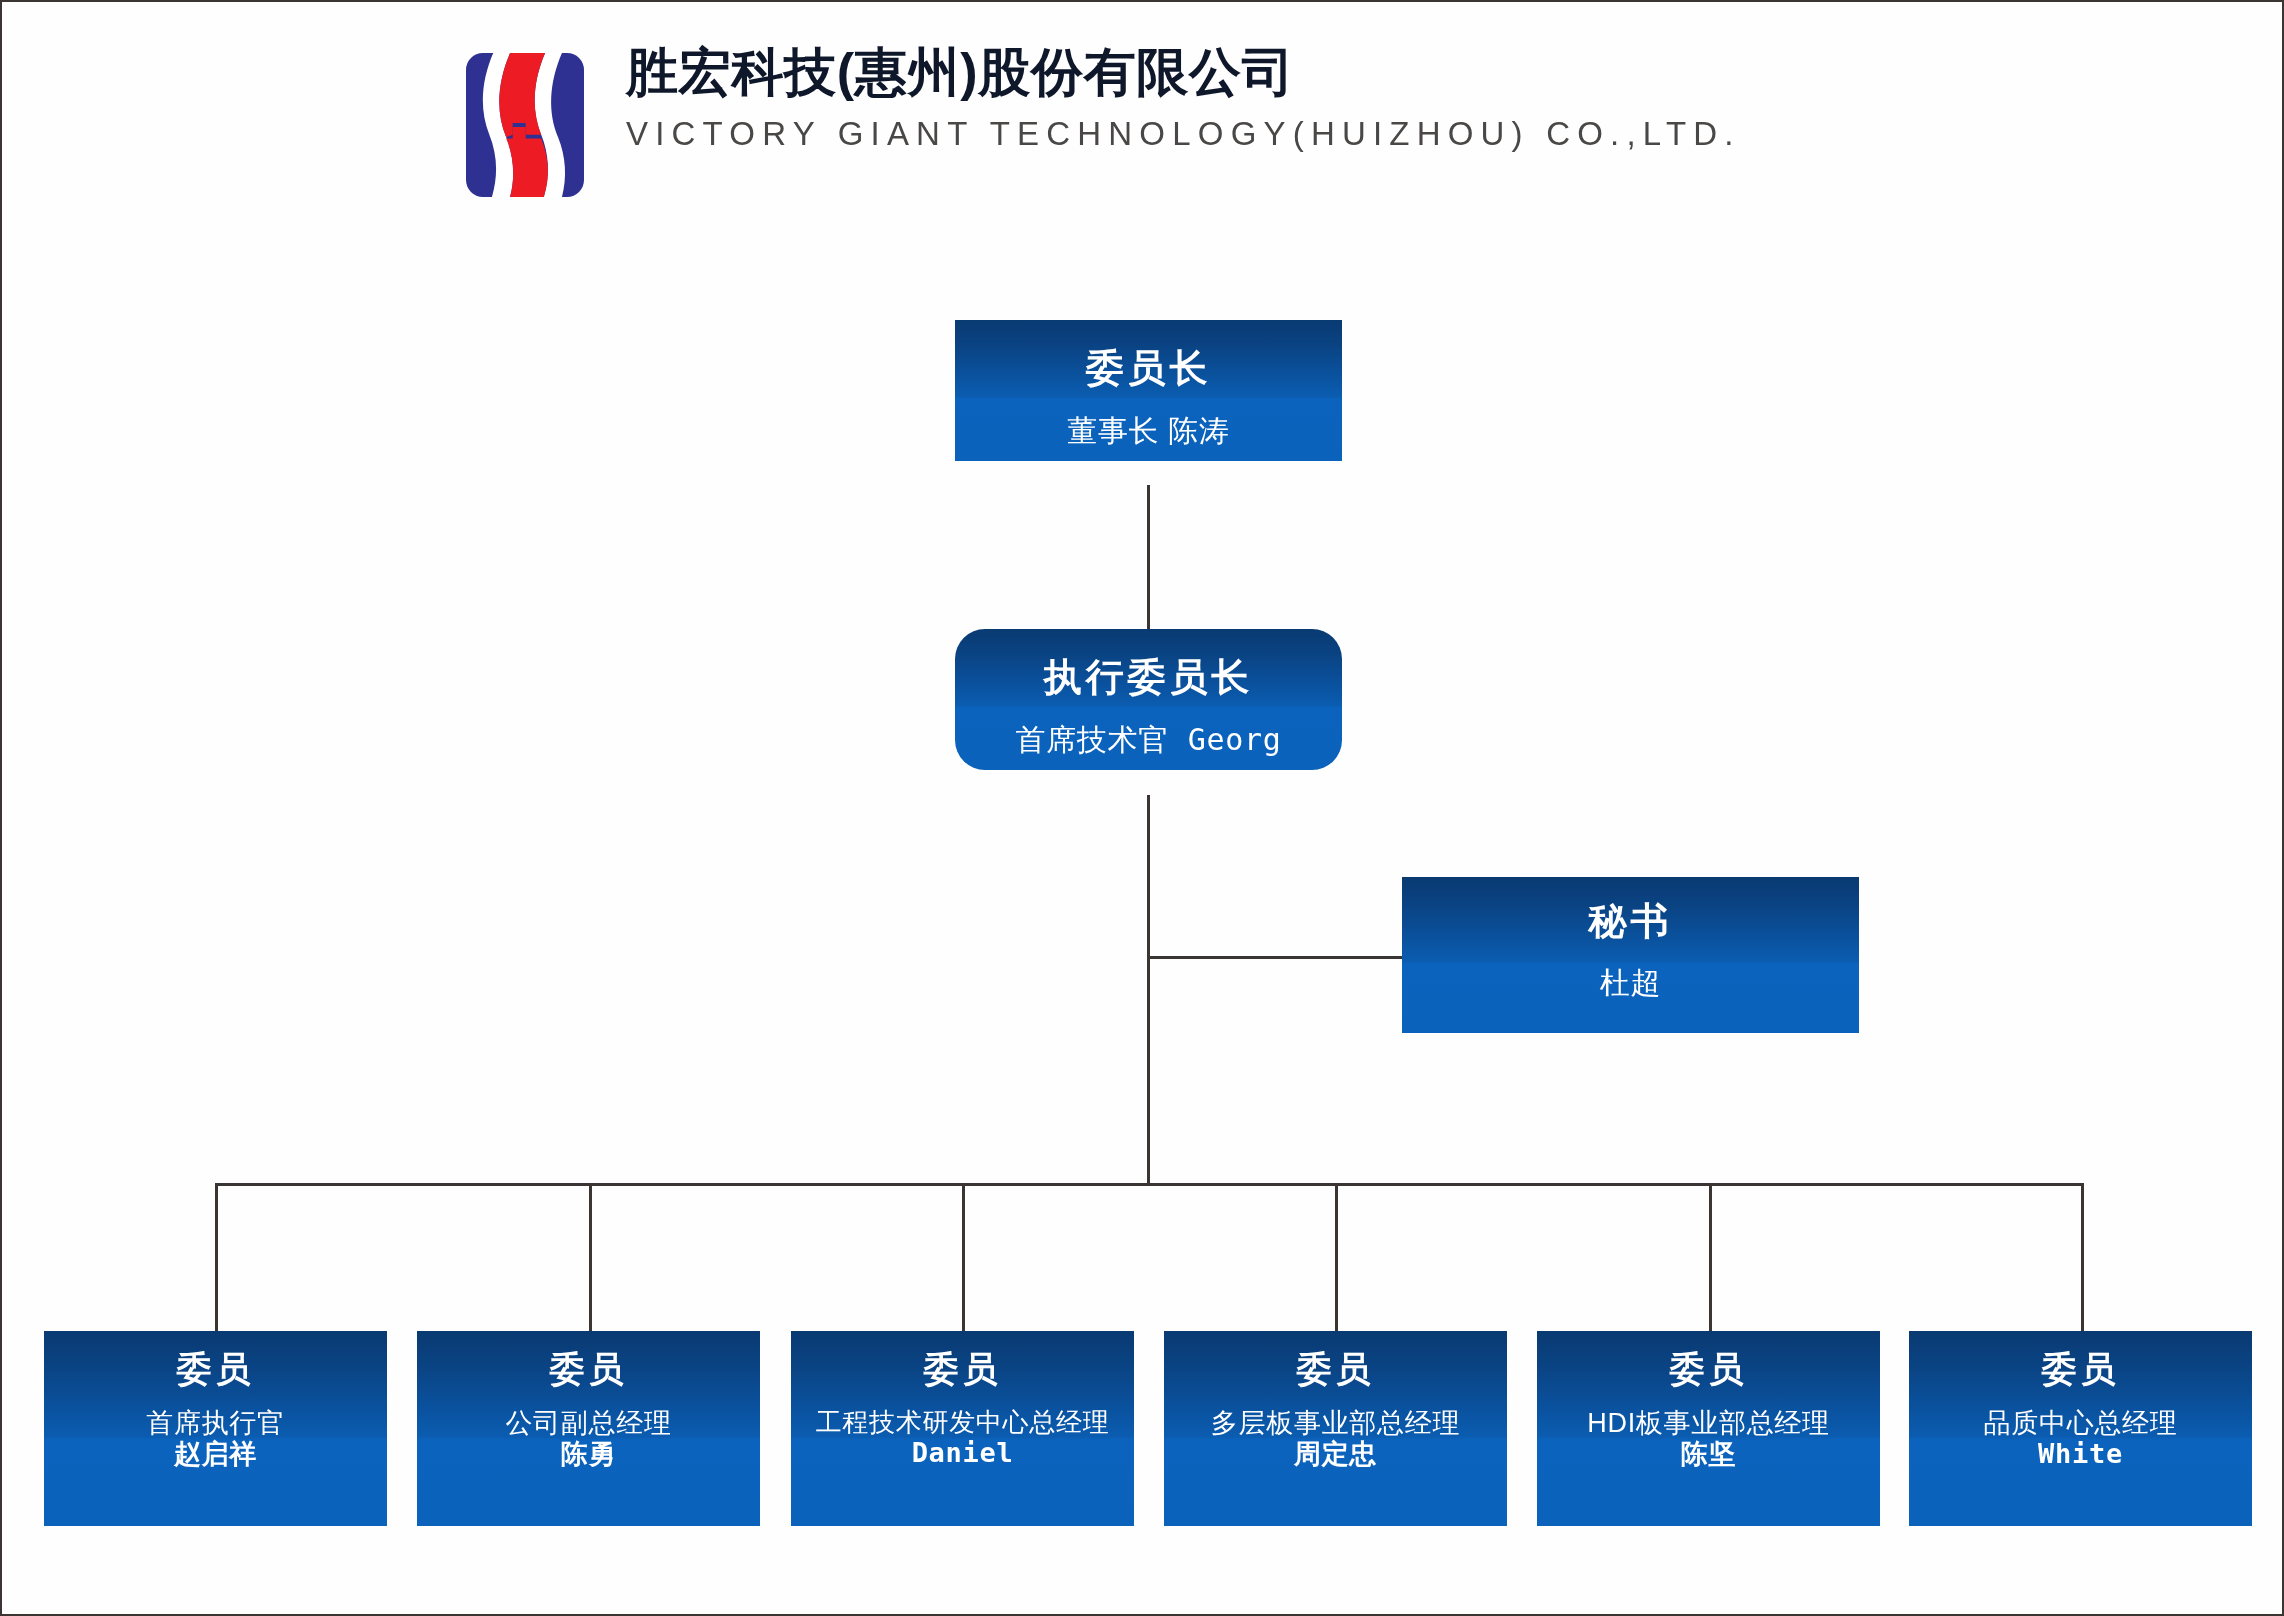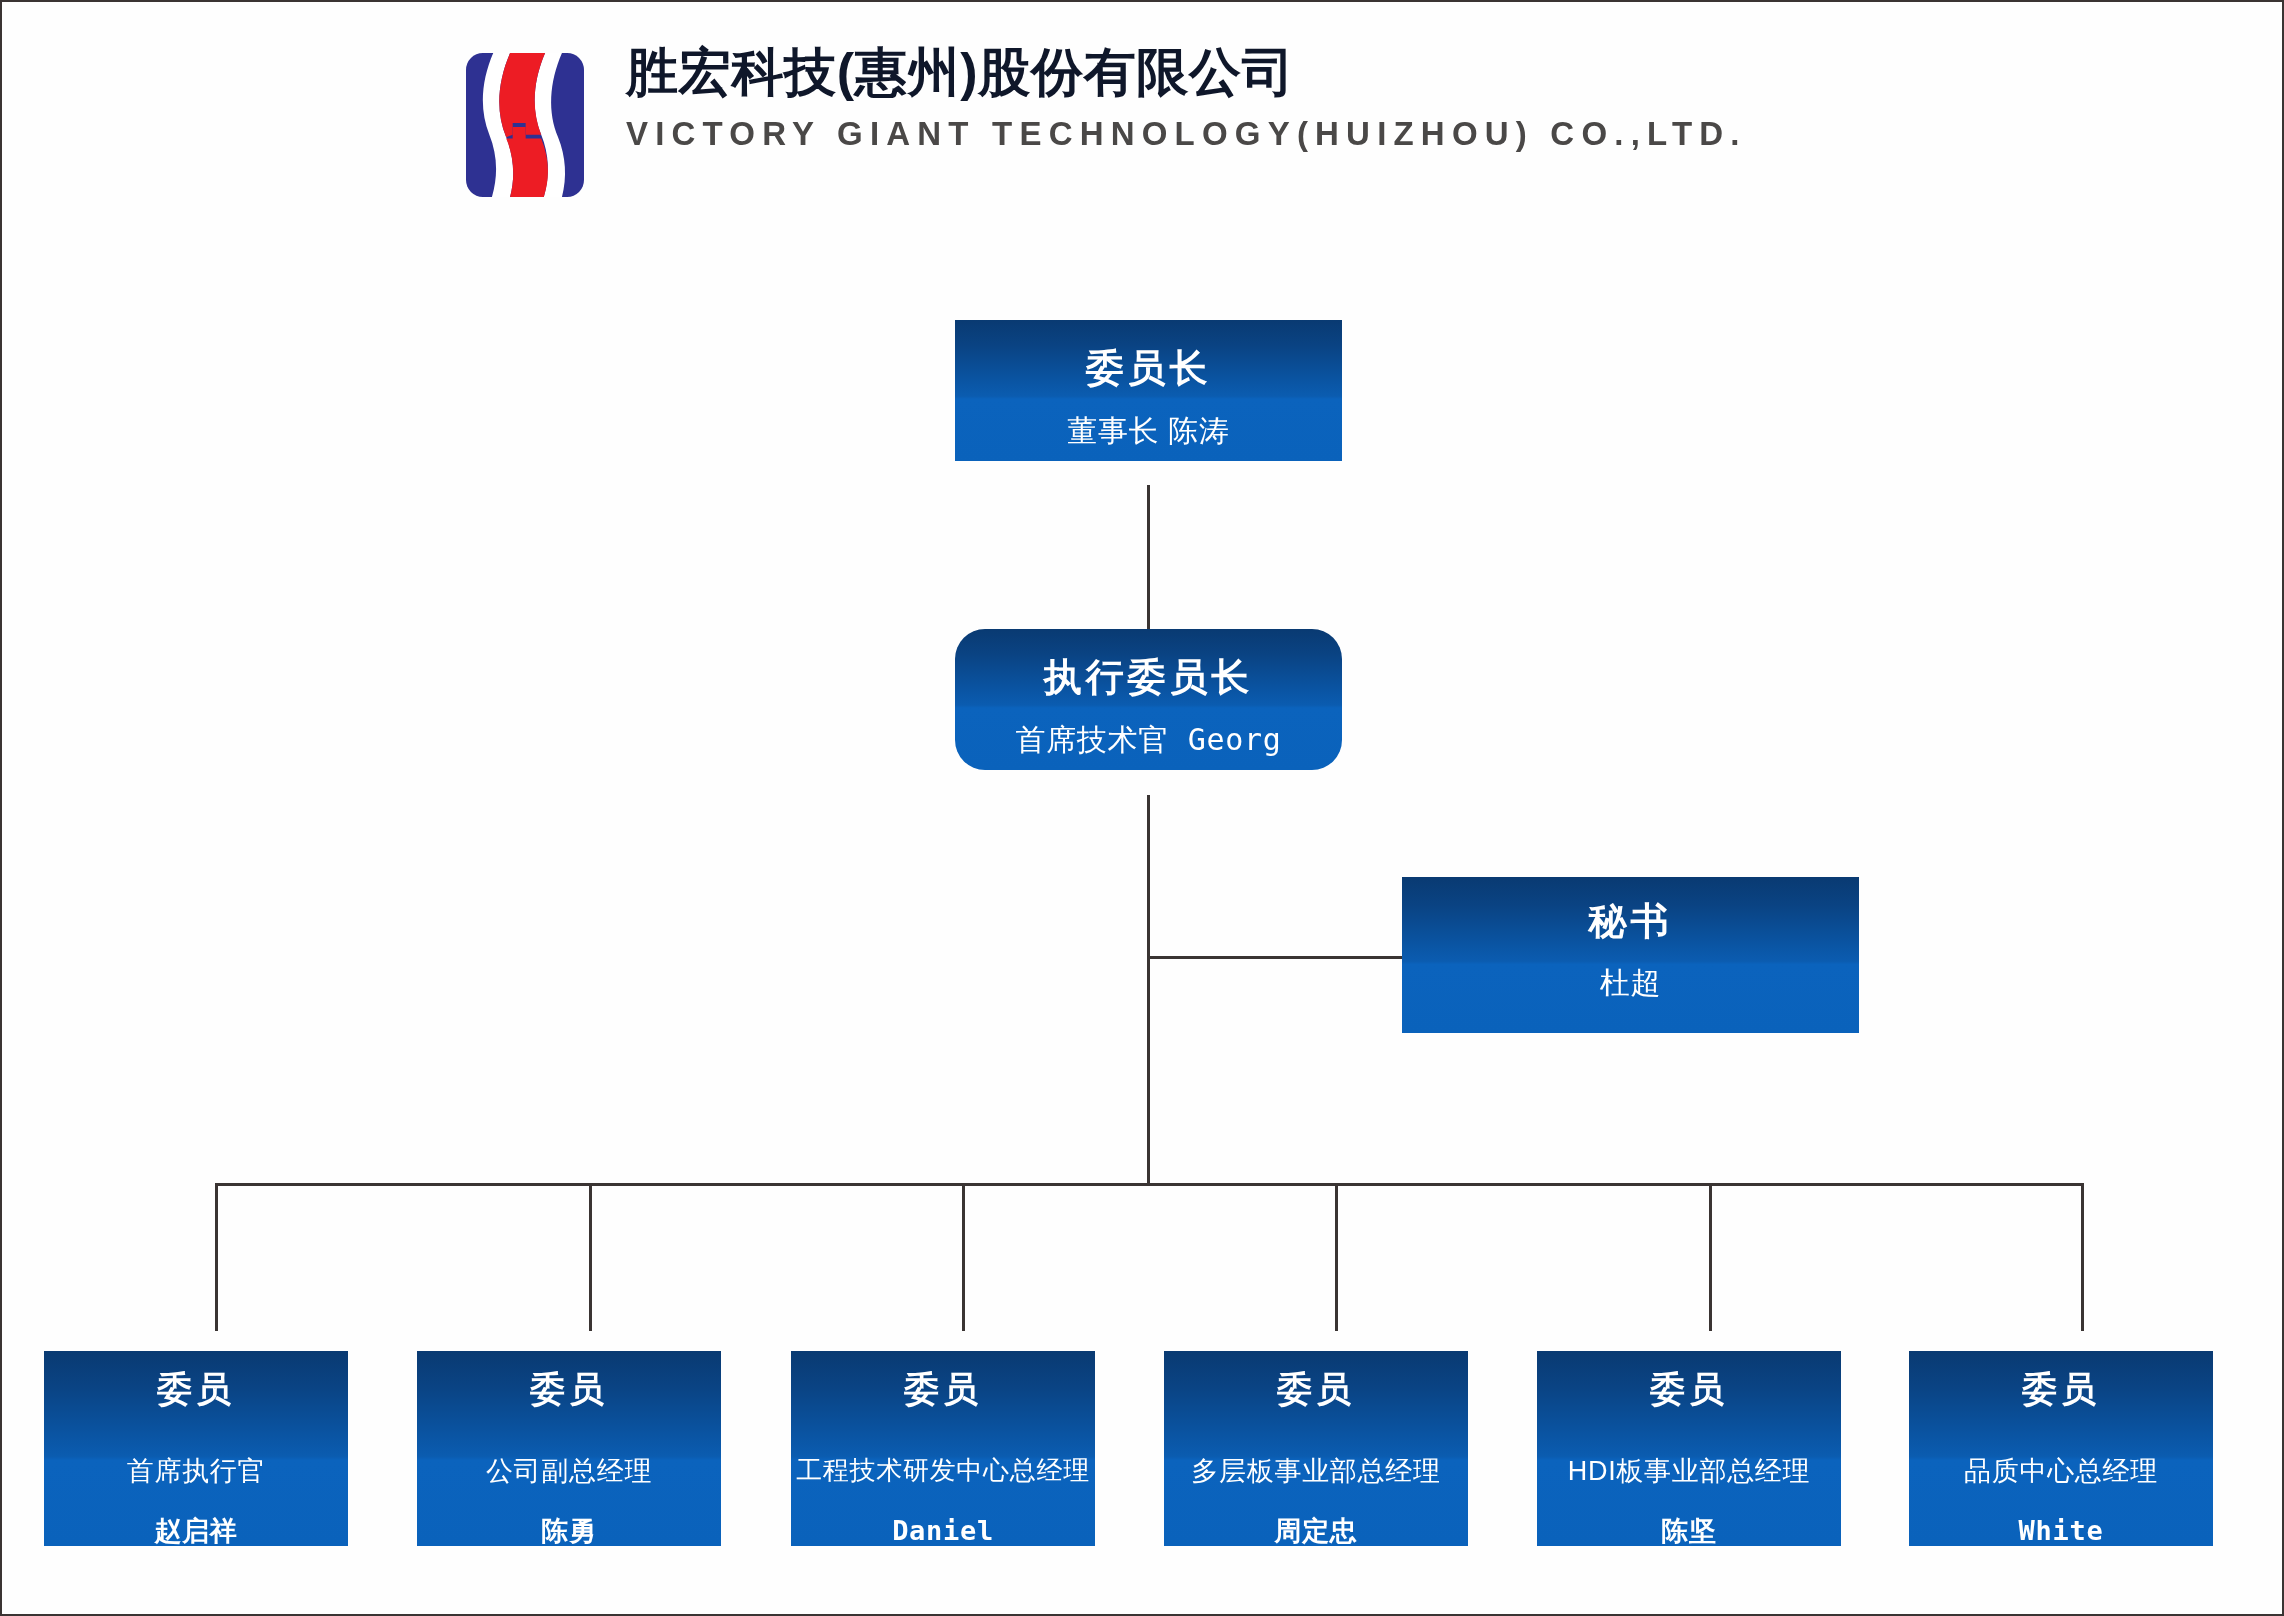--- a/index.html
+++ b/index.html
@@ -43,21 +43,21 @@
   #title-cn{
     font-size:52px;
     font-weight:bold;
     color:#0f172a;
     line-height:1.22;
     letter-spacing:0.7px;
     white-space:nowrap;
   }
   #title-en{
     font-size:33px;
-    font-weight:bold;
+    font-weight:normal;
     color:#4a4847;
     letter-spacing:7.2px;
     margin-top:10.4px;
     white-space:nowrap;
   }
 
   
   .line{position:absolute;background:#3a3433;}
   .vline{width:2.6px;}
   .hline{height:2.6px;}
@@ -116,24 +116,23 @@
   .node.sec{
     width:457px;
     height:156px;
     justify-content:flex-start;
   }
   .node.sec .nrole{margin-top:25px;}
   .node.sec .nsub{margin-top:26px;}
 
   
   .node.leaf{
-    width:304px;
+    width:343px;
     height:195px;
-    justify-content:space-between;
-    margin-top:20px;
+    justify-content:flex-start;
   }
   .node.leaf .nrole{font-size:35px;margin-top:19.5px;}
   .node.leaf .nsub{font-size:27px;margin-top:22px;}
   .node.leaf .nsub2{font-size:27px;margin-top:1.3px;}
   .node.leaf .nsub.tight{font-size:26px;}
 </style>
 </head>
 <body>
 
 <div id="page">

